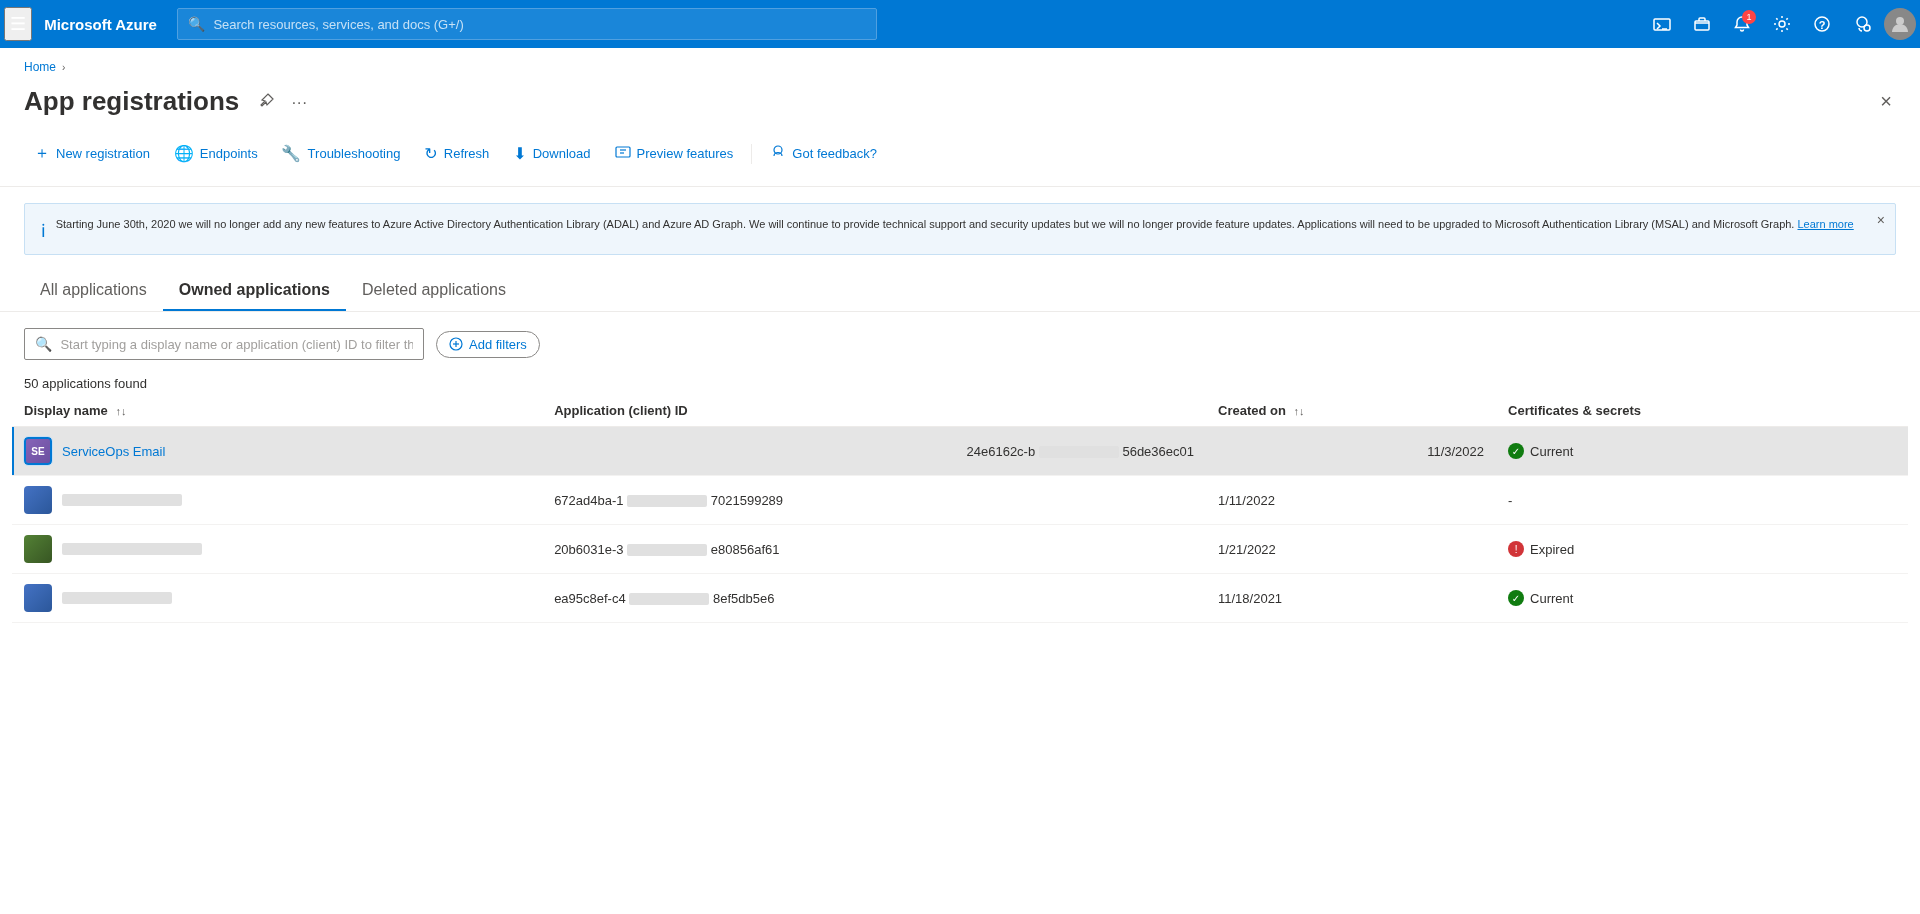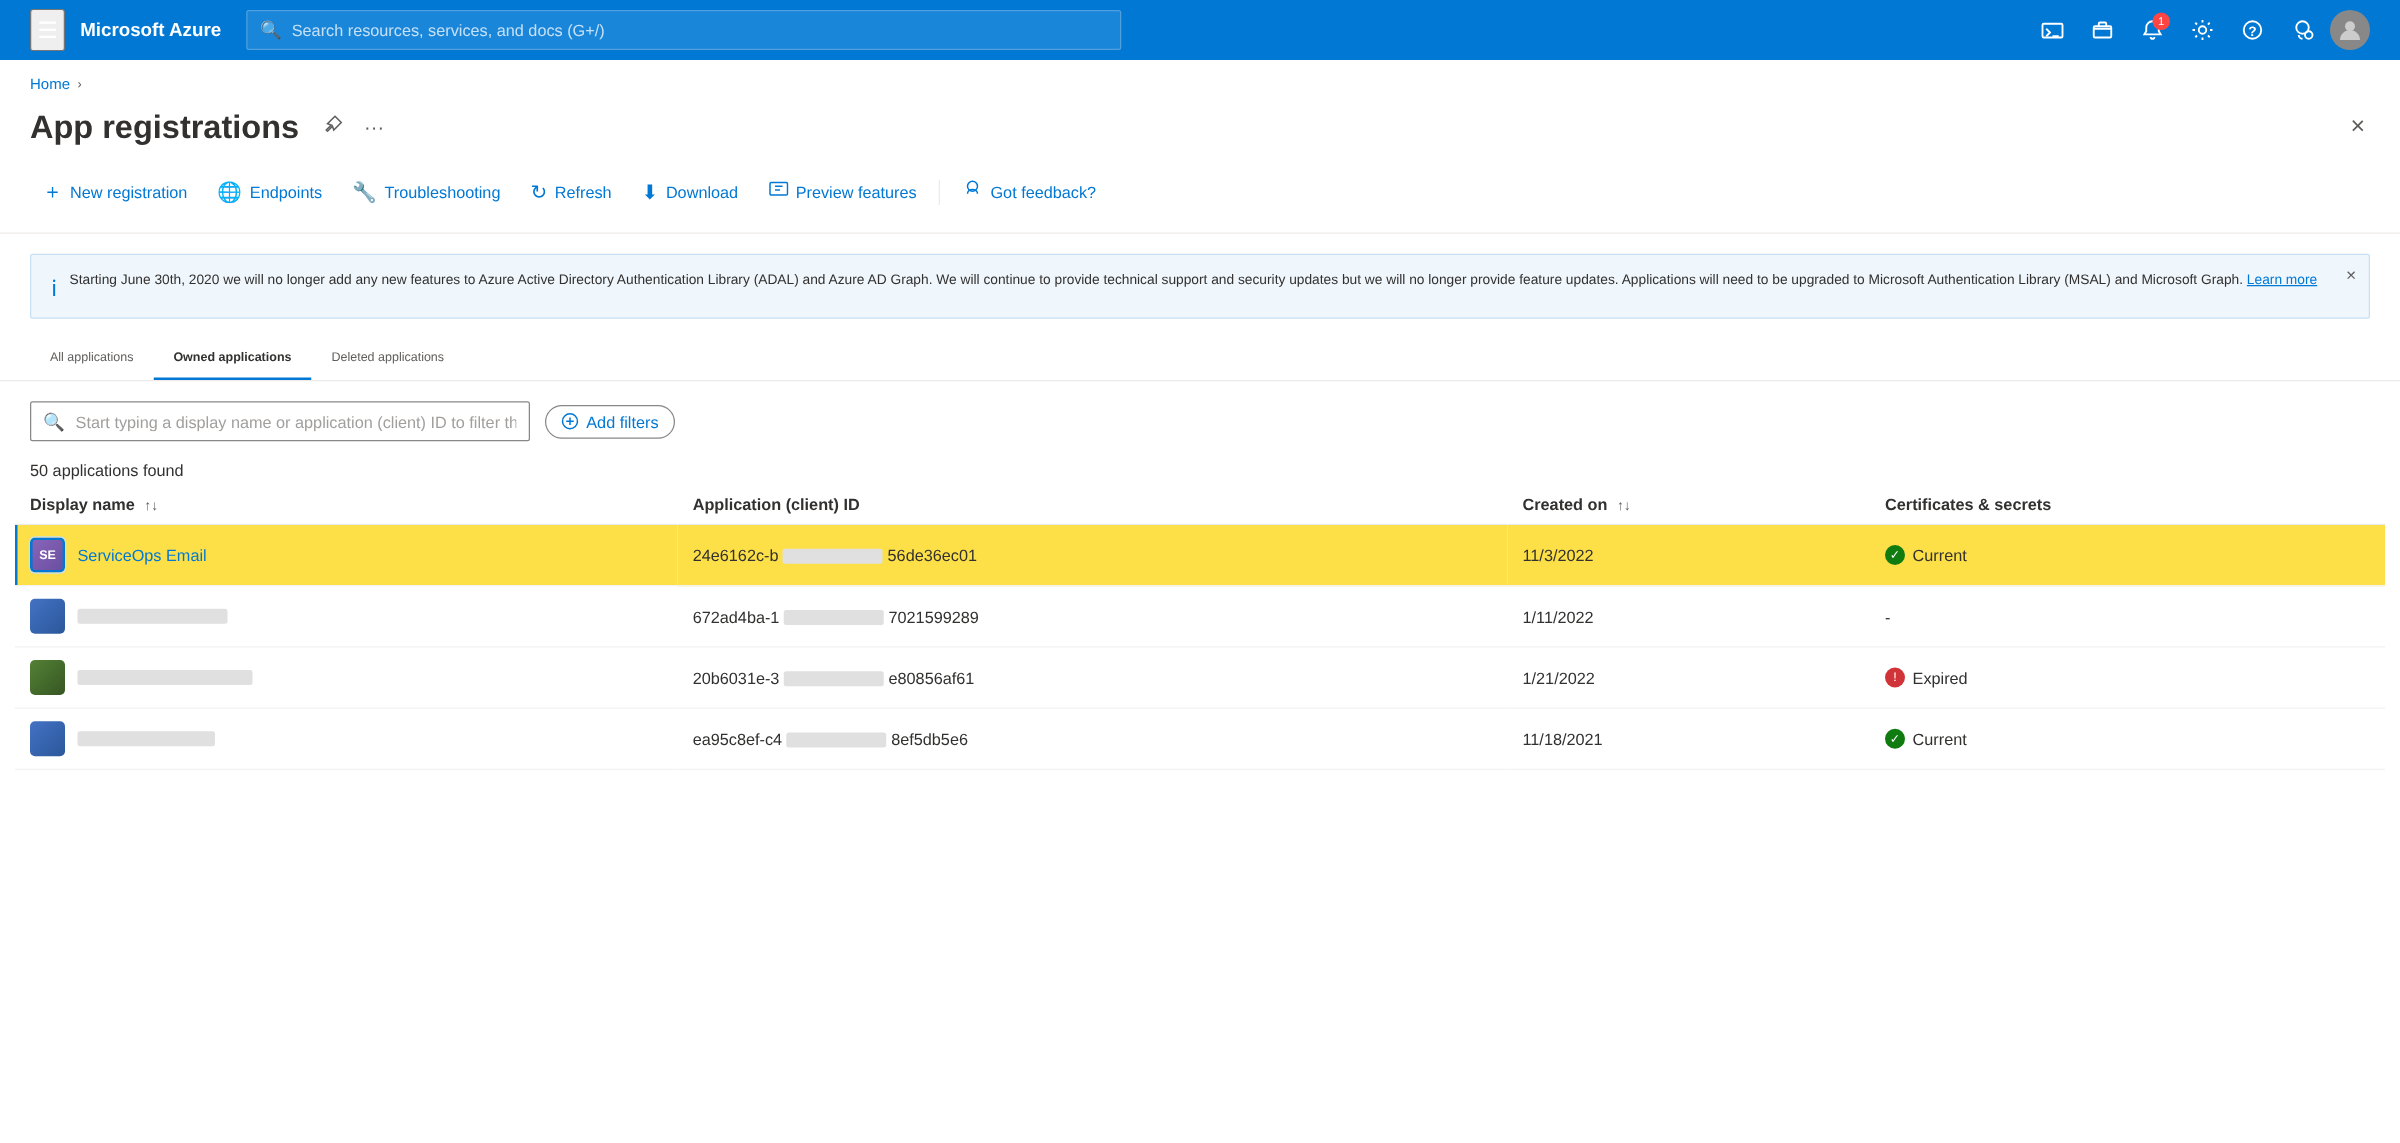--- a/index.html
+++ b/index.html
@@ -4,21 +4,21 @@
   <style>
     * { box-sizing: border-box; margin: 0; padding: 0; }
     body { font-family: 'Segoe UI', Arial, sans-serif; font-size: 14px; background: #f3f2f1; color: #323130; }
 
     
     .topbar {
       background: #0078d4;
       height: 48px;
       display: flex;
       align-items: center;
-      padding: 0 24px;
+      padding: 0 4px;
       gap: 12px;
     }
     .topbar-hamburger { color: white; font-size: 18px; cursor: pointer; padding: 4px; }
     .topbar-brand { color: white; font-size: 15px; font-weight: 600; margin-right: 8px; white-space: nowrap; }
     .topbar-search {
       flex: 1;
       max-width: 700px;
       background: #1a86d9;
       border: 1px solid #50a0e0;
       border-radius: 2px;
@@ -190,21 +190,21 @@
     .tabs {
       padding: 0 24px;
       display: flex;
       gap: 0;
       border-bottom: 1px solid #edebe9;
       margin-top: 8px;
     }
     .tab {
       padding: 10px 16px;
       cursor: pointer;
-      font-size: 10px;
+      font-size: 16px;
       color: #605e5c;
       border-bottom: 2px solid transparent;
       white-space: nowrap;
     }
     .tab.active {
       color: #323130;
       border-bottom: 2px solid #0078d4;
       font-weight: 600;
     }
 
@@ -555,21 +555,21 @@
           </th>
           <th>Application (client) ID</th>
           <th>
             Created on <span class="sort-icon">↑↓</span>
           </th>
           <th>Certificates &amp; secrets</th>
         </tr>
       </thead>
       <tbody>
 
-        <tr class="selected-row" style="background:#fde047;">
+        <tr class="selected-row" style="background:#e5e5e5;text-align:right;">
           <td>
             <div class="app-name-cell">
               <div class="app-avatar" style="background: linear-gradient(135deg, #8764b8, #6b4fa0); border: 2px solid #0078d4; outline: 1px solid #c7e0f4;">SE</div>
               <a class="app-name-link">ServiceOps Email</a>
             </div>
           </td>
           <td>
             <span>24e6162c-b</span>
             <span class="blurred" style="width:80px;"></span>
             <span>56de36ec01</span>

